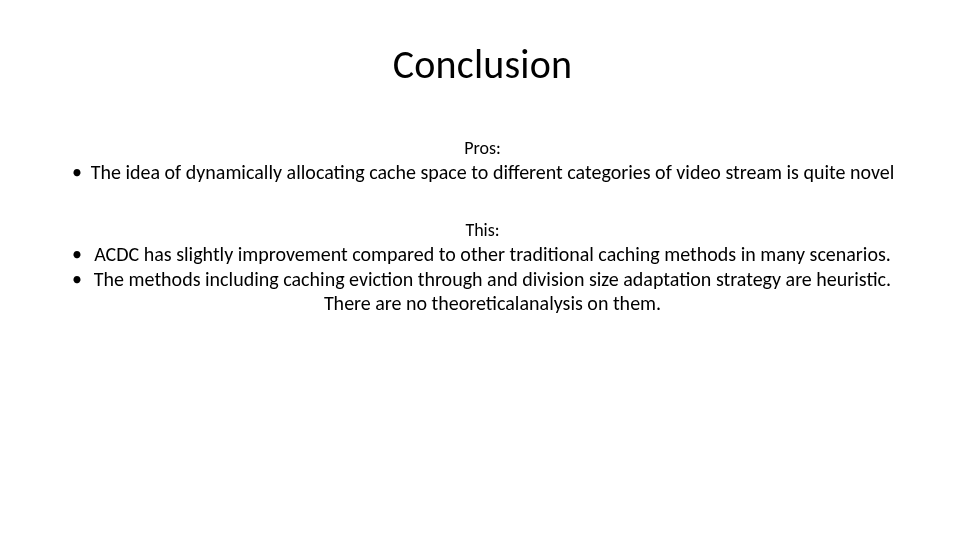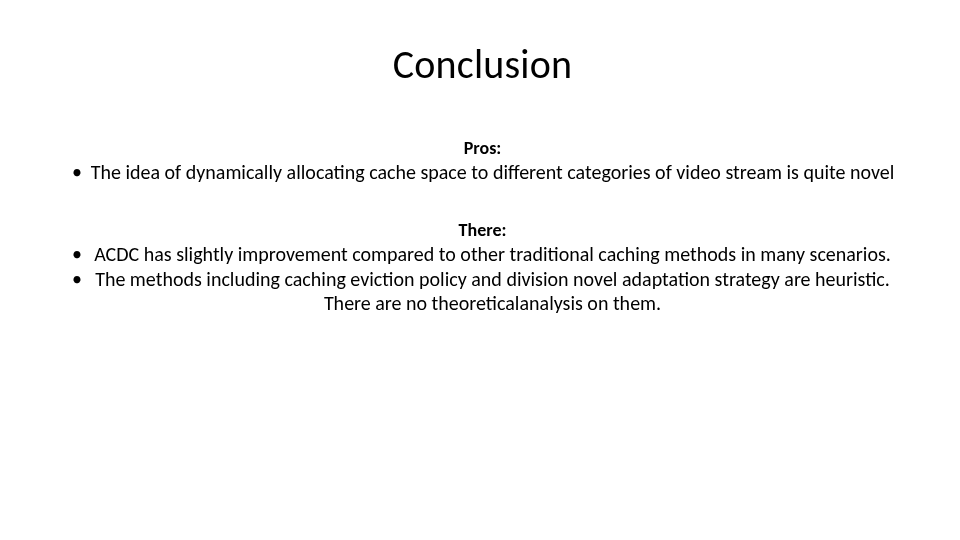--- a/index.html
+++ b/index.html
@@ -12,21 +12,21 @@
     }
     .title {
       font-size:40px;
       font-weight:400;
       margin-top:10px;
       margin-bottom:48px;
       letter-spacing:0.2px;
     }
     .section-label {
       font-size:18px;
-      font-weight:700;
+      font-weight:400;
     }
     .bullets {
       list-style:none;
       font-size:20px;
       line-height:1.18;
       margin-bottom:34px;
     }
     .bullets li {
       position:relative;
       padding-left:20px;
@@ -45,18 +45,18 @@
 <h1 class="title">Conclusion</h1>
 
 <div>
   <div class="section-label">Pros:</div>
   <ul class="bullets">
     <li>The idea of dynamically allocating cache space to different categories of video stream is quite novel</li>
   </ul>
 </div>
 
 <div>
-  <div class="section-label">There:</div>
+  <div class="section-label">This:</div>
   <ul class="bullets">
     <li>ACDC has slightly improvement compared to other traditional caching methods in many scenarios.</li>
-    <li>The methods including caching eviction policy and division novel adaptation strategy are heuristic. There are no theoreticalanalysis on them.</li>
+    <li>The methods including caching eviction through and division size adaptation strategy are heuristic. There are no theoreticalanalysis on them.</li>
   </ul>
 </div>
 
 </body></html>

